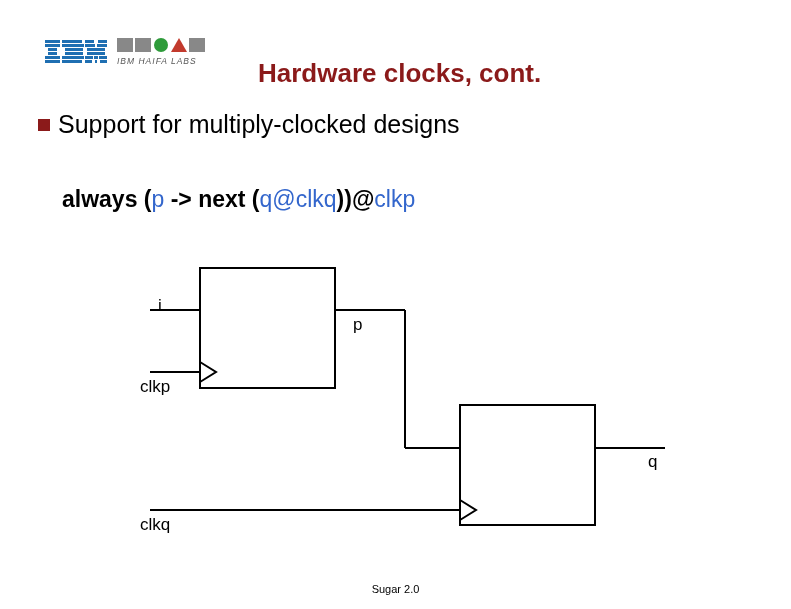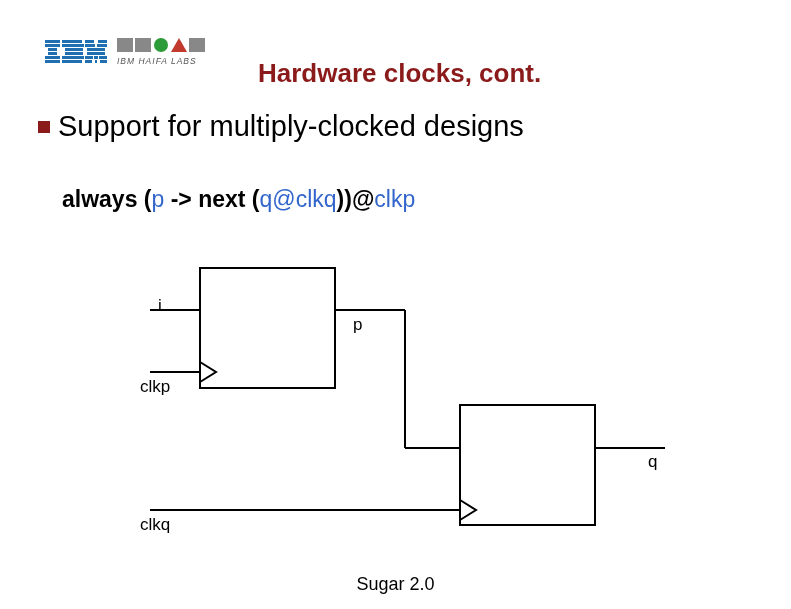--- a/index.html
+++ b/index.html
@@ -43,21 +43,21 @@
     display: flex;
     align-items: center;
     gap: 8px;
   }
   .bullet-sq {
     width: 12px;
     height: 12px;
     background: #8b1a1a;
   }
   .bullet-text {
-    font-size: 29px;
+    font-size: 25px;
     color: #000;
   }
   .code-line {
     position: absolute;
     top: 186px;
     left: 62px;
     font-size: 23px;
     font-weight: bold;
     color: #000;
     text-align: center;
@@ -79,21 +79,21 @@
     position: absolute;
     font-size: 17px;
     color: #000;
   }
   .footer {
     position: absolute;
     bottom: 14px;
     left: 0;
     width: 100%;
     text-align: center;
-    font-size: 18px;
+    font-size: 11px;
     color: #000;
   }
 </style>
 </head>
 <body>
 
 <div class="header">
   <div class="logo-block">
 
     <svg width="62" height="26" viewBox="0 0 62 26">

